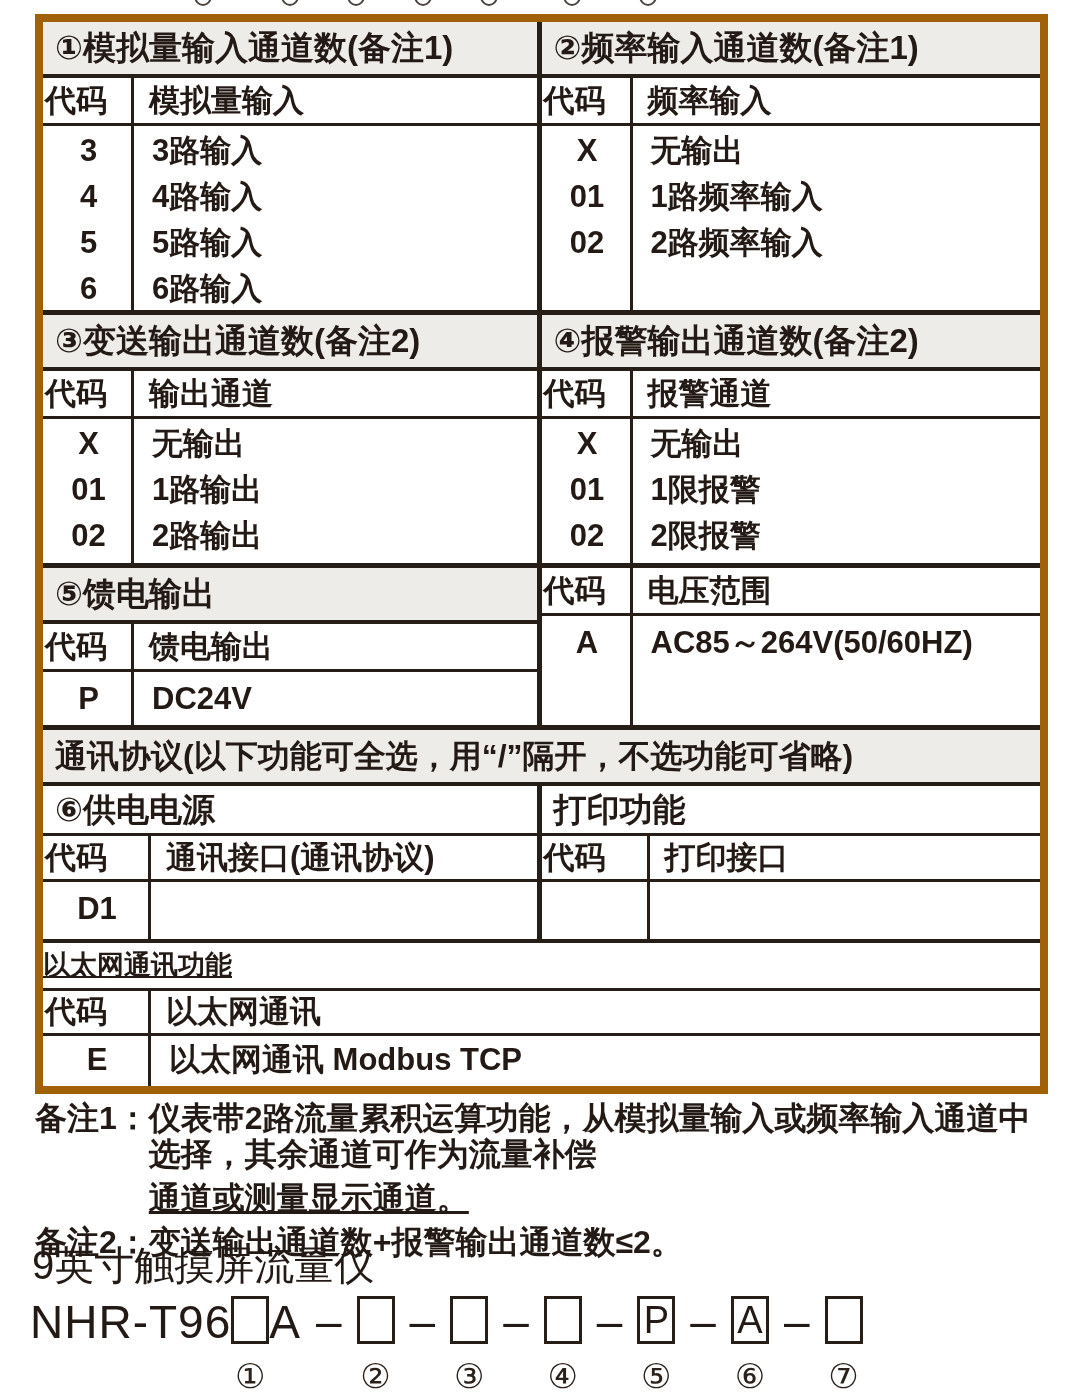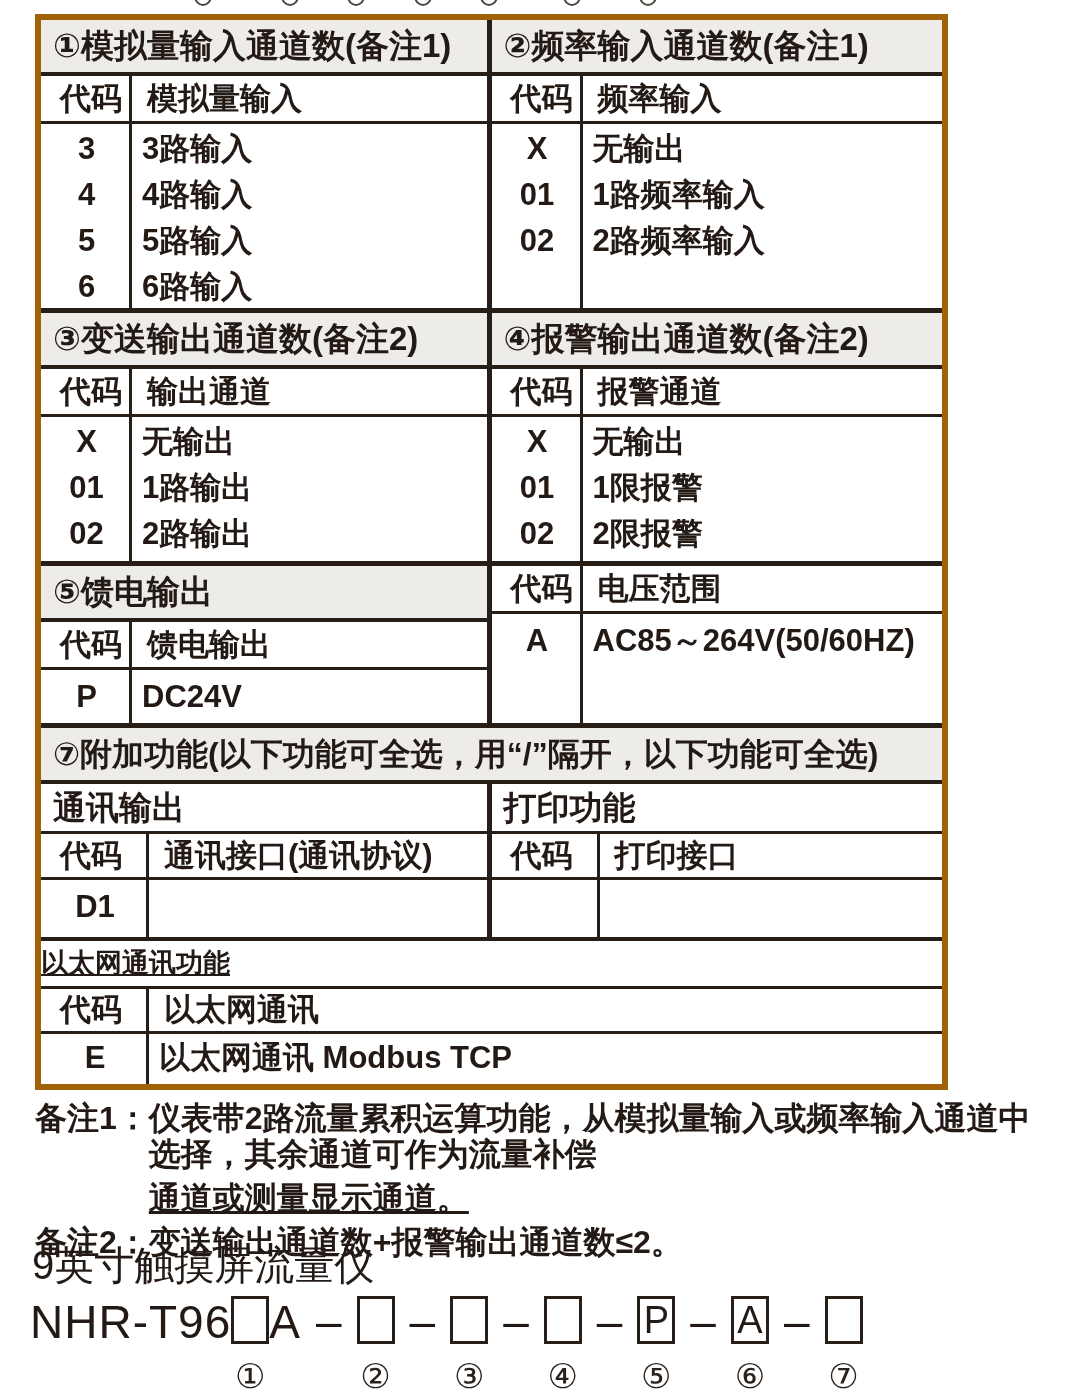--- a/index.html
+++ b/index.html
@@ -11,22 +11,22 @@
     color:#231a15;
     overflow:hidden;
   }
   
   .arc {
     position:absolute; top:-14px; width:18px; height:20px;
     border:2px solid #4c443e; border-radius:50%; background:#fff;
   }
   
   .spec-table {
-    position:absolute; left:35px; top:14px; width:913px;
-    border:6px solid #a16207; background:#fff;
+    position:absolute; left:35px; top:14px; width:1013px;
+    border:8px solid #a16207; background:#fff;
     display:flex; flex-direction:column;
   }
   .pair { display:grid; grid-template-columns:1fr 1fr; border-bottom:5px solid #271e18; }
   .pair1 { height:293px; }
   .pair2 { height:253px; }
   .pair3 { height:162px; }
   .half { display:flex; flex-direction:column; min-width:0; }
   .half.left { border-right:5px solid #271e18; }
   .sec-title {
     height:56px; line-height:52px; background:#eeece9;
@@ -34,28 +34,28 @@
     font-size:33px; font-weight:700; padding-left:12px;
     white-space:nowrap; overflow:hidden;
   }
   .codes { position:relative; flex:1; display:flex; flex-direction:column; }
   .codes .vline { position:absolute; left:88px; top:0; bottom:0; width:3px; background:#271e18; }
   .hrow {
     display:grid; grid-template-columns:91px 1fr;
     border-bottom:3px solid #271e18;
     height:48px; line-height:45px; font-size:31px; font-weight:700;
   }
-  .hrow .c { padding-left:19px; }
+  .hrow .c { padding-left:2px; }
   .hrow .d { padding-left:15px; white-space:nowrap; }
   .items { flex:1; display:flex; flex-direction:column; padding-top:2px; }
   .irow { display:grid; grid-template-columns:91px 1fr; height:46px; line-height:46px;
           font-size:31px; font-weight:700; }
   .pair3 .irow { height:53px; line-height:50px; }
   .irow .c { text-align:center; }
-  .irow .d { padding-left:10px; white-space:nowrap; }
+  .irow .d { padding-left:10px; white-space:nowrap;margin-left:8px; }
   
   .sec7-title {
     height:56px; line-height:52px; background:#eeece9; border-bottom:4px solid #271e18;
     font-size:32px; font-weight:700; padding-left:12px; white-space:nowrap;
   }
   .pair7 { display:grid; grid-template-columns:1fr 1fr; height:157px; border-bottom:4px solid #271e18; }
   .band {
     height:50px; line-height:47px; border-bottom:3px solid #271e18;
     font-size:33px; font-weight:700; padding-left:12px;
   }
@@ -235,25 +235,25 @@
         <div class="items">
           <div class="irow">
             <div class="c">A</div>
             <div class="d">AC85～264V(50/60HZ)</div>
           </div>
         </div>
       </div>
     </div>
   </div>
 
-  <div class="sec7-title">⑦附加功能(以下功能可全选，用“/”隔开，以下功能可全选)</div>
+  <div class="sec7-title">通讯协议(以下功能可全选，用“/”隔开，不选功能可省略)</div>
 
   <div class="pair7">
     <div class="half left">
-      <div class="band">通讯输出</div>
+      <div class="band">⑥供电电源</div>
       <div class="codes codes7">
         <div class="vline"></div>
         <div class="hrow hrow7">
           <div class="c">代码</div>
           <div class="d">通讯接口(通讯协议)</div>
         </div>
         <div class="irow irow7">
           <div class="c">D1</div>
         </div>
       </div>

